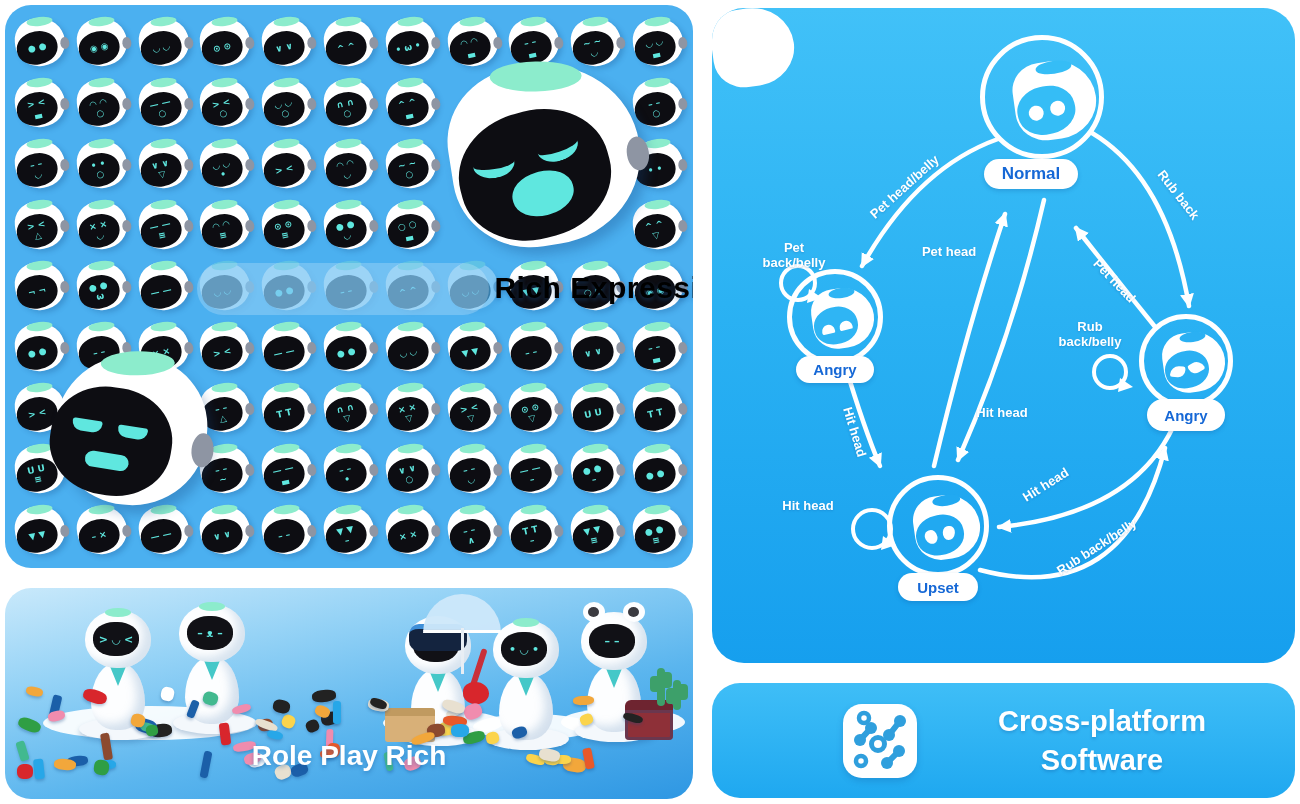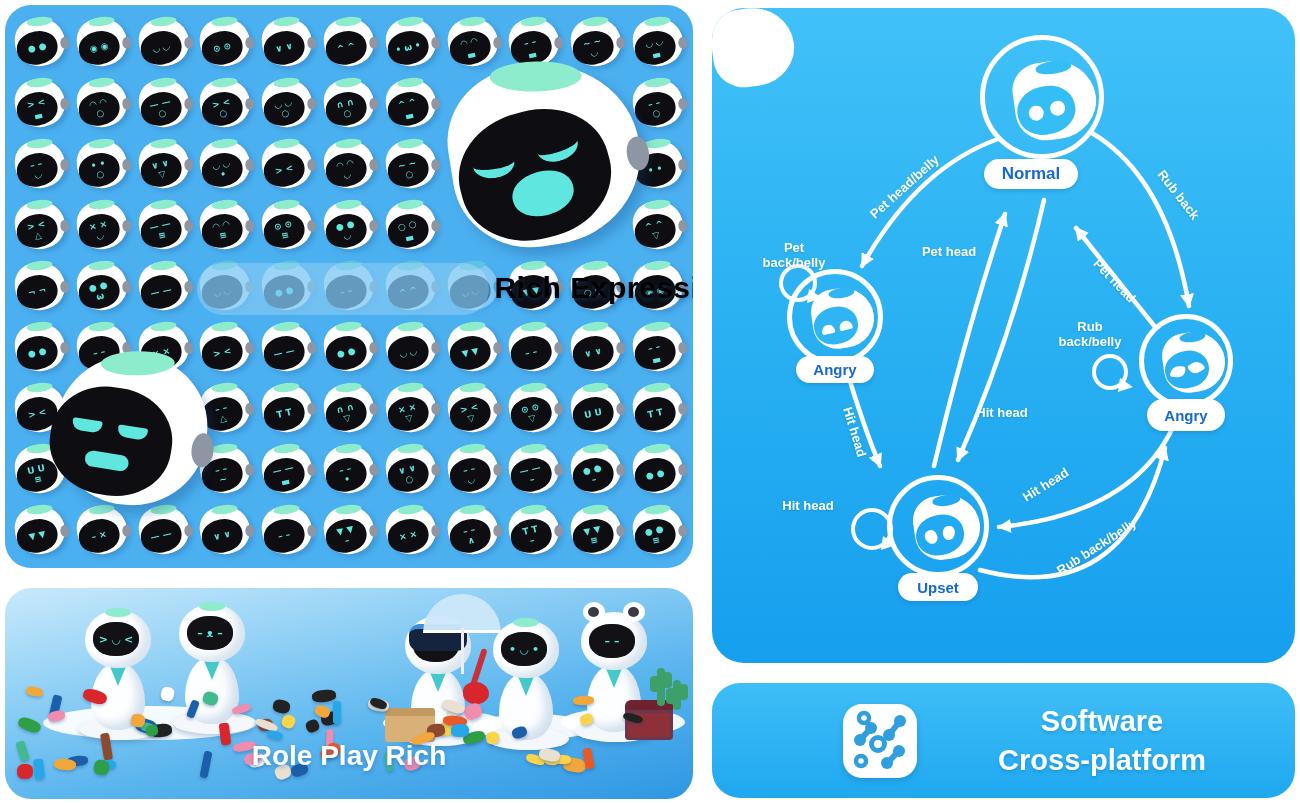--- a/index.html
+++ b/index.html
@@ -1352,16 +1352,16 @@
         <circle cx="17" cy="36" r="6"></circle>
           <circle cx="28" cy="24" r="6"></circle>
         <circle cx="46" cy="31" r="6"></circle>
           <circle cx="57" cy="17" r="6"></circle>
         <circle cx="44" cy="59" r="6"></circle>
           <circle cx="56" cy="47" r="6"></circle>
       </g>
     </svg>
   </div>
   <div class="cross-text">
+    <span>Cross-platform</span>
     <span>Software</span>
-    <span>Cross-platform</span>
   </div>
 </div>
 
 </body></html>

